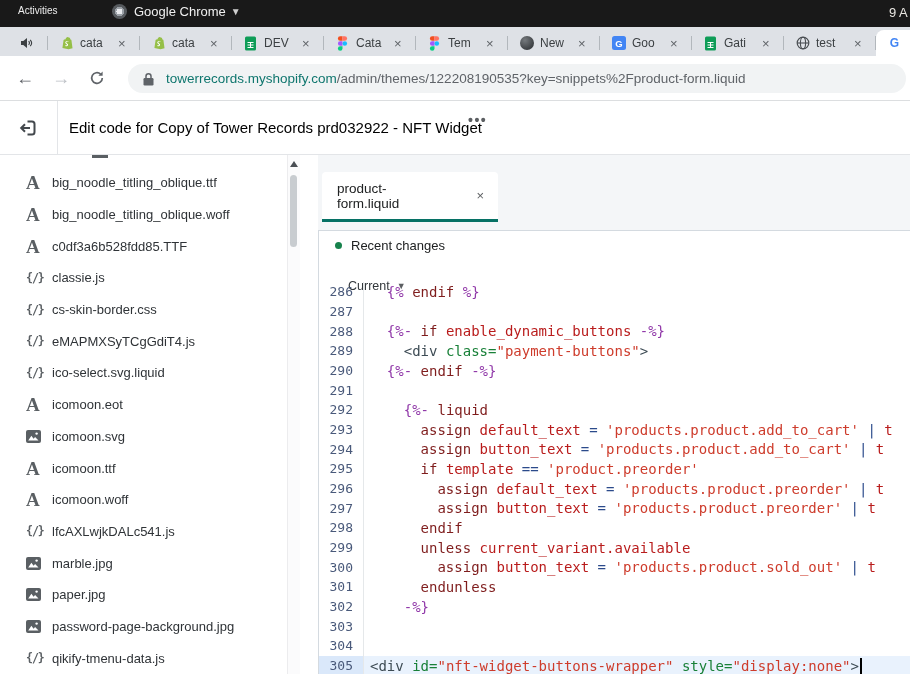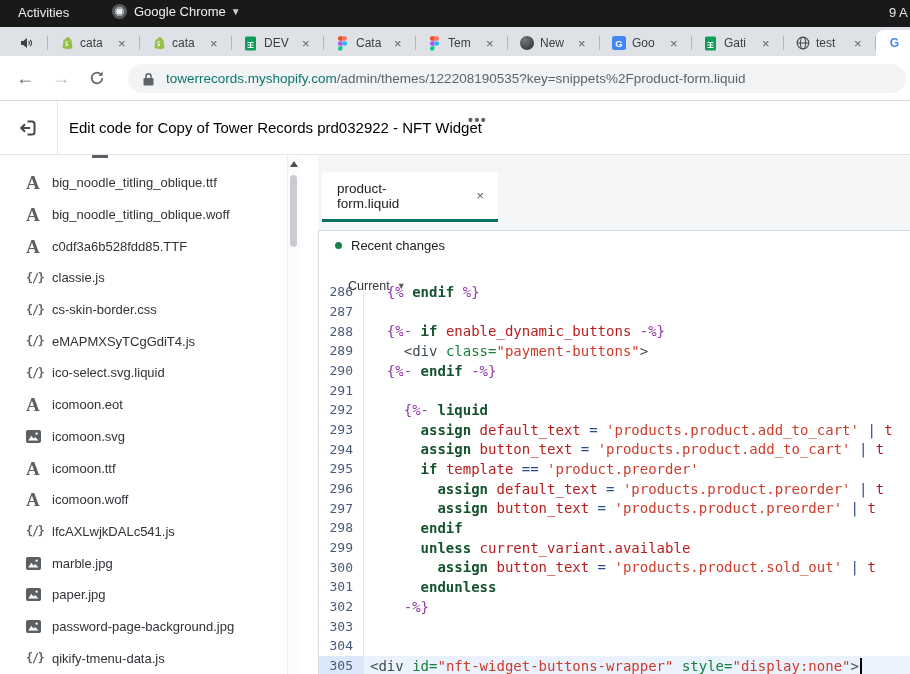--- a/index.html
+++ b/index.html
@@ -1,21 +1,21 @@
 <!DOCTYPE html>
 <html><head>
 <meta charset="utf-8">
 <style>
   html,body{margin:0;padding:0;}
   body{width:910px;height:674px;position:relative;overflow:hidden;background:#fff;
        font-family:"Liberation Sans",sans-serif;-webkit-font-smoothing:antialiased;}
 
   
   .gnome-bar{position:absolute;left:0;top:0;width:910px;height:27px;background:#191919;color:#ededed;}
-  .gn-activities{position:absolute;left:18px;top:5px;font-size:13px;}
+  .gn-activities{position:absolute;left:18px;top:5px;font-size:10px;}
   .gn-app{position:absolute;left:112px;top:4px;display:flex;align-items:center;gap:7px;font-size:13px;color:#f0f0f0;}
   .chrome-logo{width:15px;height:15px;border-radius:50%;
     background:radial-gradient(circle at 50% 50%, #e8eaed 0 3px, #9aa0a6 3px 4.5px, #565a5e 4.5px 8px);}
   .gn-caret{font-size:10px;color:#cfcfcf;margin-left:-2px;}
   .gn-clock{position:absolute;left:889px;top:5px;font-size:13px;color:#e9e7e2;white-space:nowrap;}
 
   
   .tabstrip{position:absolute;left:0;top:27px;width:910px;height:29px;background:#dee1e6;}
   .audio-icon{position:absolute;left:20px;top:8px;}
   .tab{position:absolute;top:3px;height:26px;width:92px;display:flex;align-items:center;}
@@ -76,21 +76,21 @@
   .version-caret{font-size:9px;color:#5c5f62;}
 
   
   .code-area{position:absolute;left:0;top:51px;width:591px;font-family:"DejaVu Sans Mono",monospace;}
   .code-row{display:flex;height:19.68px;align-items:center;}
   .code-row .gutter{width:34px;padding-right:10px;flex:0 0 auto;text-align:right;font-size:13px;color:#49597a;
                     border-right:1px solid #e5e8ea;height:100%;display:flex;align-items:center;justify-content:flex-end;box-sizing:content-box;}
   .code-row .src{padding-left:6px;font-size:14px;white-space:pre;height:100%;display:flex;align-items:center;flex:1 1 auto;}
   .code-row.active{background:#e9f2fd;}
   .code-row.active .gutter{background:#dae8fa;}
-  .tk-p{color:#24292e}.tk-k{color:#14532d;font-weight:bold}.tk-v{color:#b91c1c}.tk-s{color:#ce3c2c}
+  .tk-p{color:#24292e}.tk-k{color:#7f1d1d;font-weight:normal}.tk-v{color:#b91c1c}.tk-s{color:#ce3c2c}
   .tk-o{color:#2b4a8b}.tk-t{color:#3d4b54}.tk-a{color:#188038}.tk-d{color:#9139a9}
   .caret-bar{display:inline-block;width:2px;height:16px;background:#000;vertical-align:middle;margin-left:1px;}
 </style>
 </head>
 <body>
 
 <div class="gnome-bar">
   <span class="gn-activities">Activities</span>
   <span class="gn-app">
     <span class="chrome-logo"></span>

